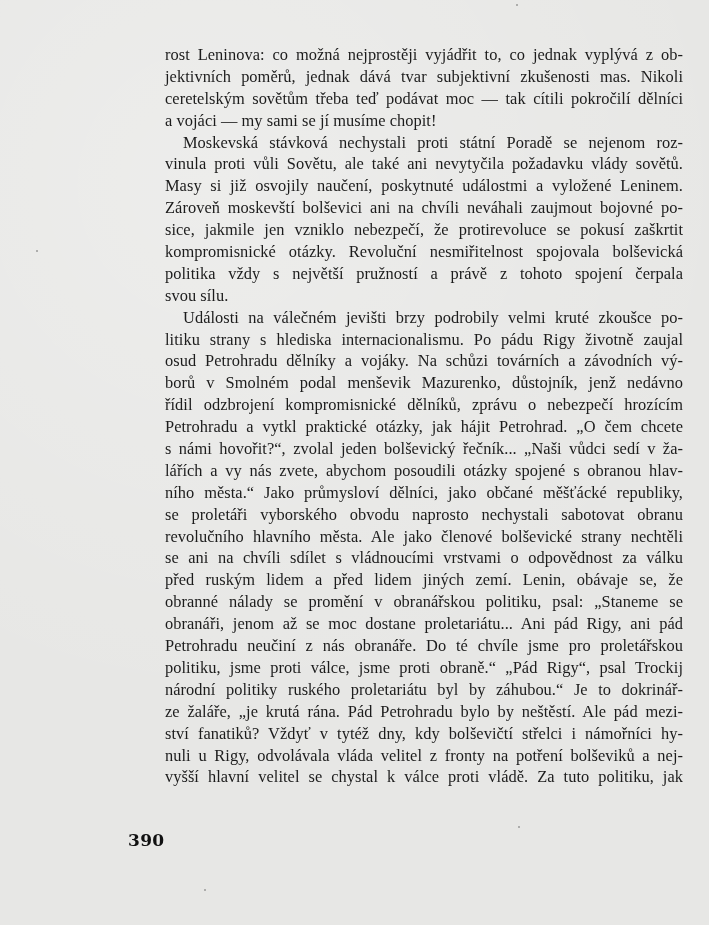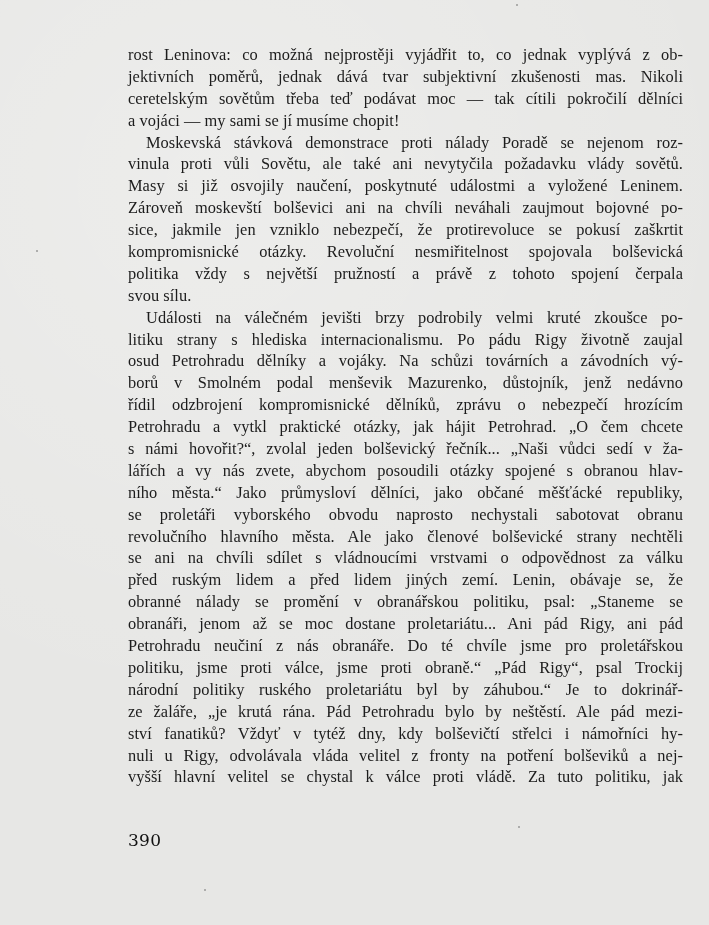--- a/index.html
+++ b/index.html
@@ -22,49 +22,50 @@
     line-height: 21.9px;
     color: #1c1c1c;
     letter-spacing: 0.05px;
   }
   .line {
     display: block;
     white-space: nowrap;
     text-align: justify;
     text-align-last: justify;
     height: 21.9px;
+    margin-left: 37px;
   }
   .line.last { text-align-last: left; }
   .line.indent { padding-left: 18px; }
   .page-number {
     position: absolute;
     left: 128px; top: 830px;
     font-family: "DejaVu Serif", "Liberation Serif", serif;
-    font-weight: 400;
+    font-weight: 700;
     font-size: 17px;
     letter-spacing: 0.3px;
     color: #111;
   }
   .speck { position:absolute; background:#9a9a98; border-radius:50%; }
 </style>
 </head>
 <body>
 
 <div class="page">
   <div class="text-block">
 
     <div>
       <span class="line">rost Leninova: co možná nejprostěji vyjádřit to, co jednak vyplývá z ob-</span>
       <span class="line">jektivních poměrů, jednak dává tvar subjektivní zkušenosti mas. Nikoli</span>
       <span class="line">ceretelským sovětům třeba teď podávat moc — tak cítili pokročilí dělníci</span>
       <span class="line last">a vojáci — my sami se jí musíme chopit!</span>
     </div>
 
     <div>
-      <span class="line indent">Moskevská stávková demonstrace proti nálady Poradě se nejenom roz-</span>
+      <span class="line indent">Moskevská stávková nechystali proti státní Poradě se nejenom roz-</span>
       <span class="line">vinula proti vůli Sovětu, ale také ani nevytyčila požadavku vlády sovětů.</span>
       <span class="line">Masy si již osvojily naučení, poskytnuté událostmi a vyložené Leninem.</span>
       <span class="line">Zároveň moskevští bolševici ani na chvíli neváhali zaujmout bojovné po-</span>
       <span class="line">sice, jakmile jen vzniklo nebezpečí, že protirevoluce se pokusí zaškrtit</span>
       <span class="line">kompromisnické otázky. Revoluční nesmiřitelnost spojovala bolševická</span>
       <span class="line">politika vždy s největší pružností a právě z tohoto spojení čerpala</span>
       <span class="line last">svou sílu.</span>
     </div>
 
     <div>

